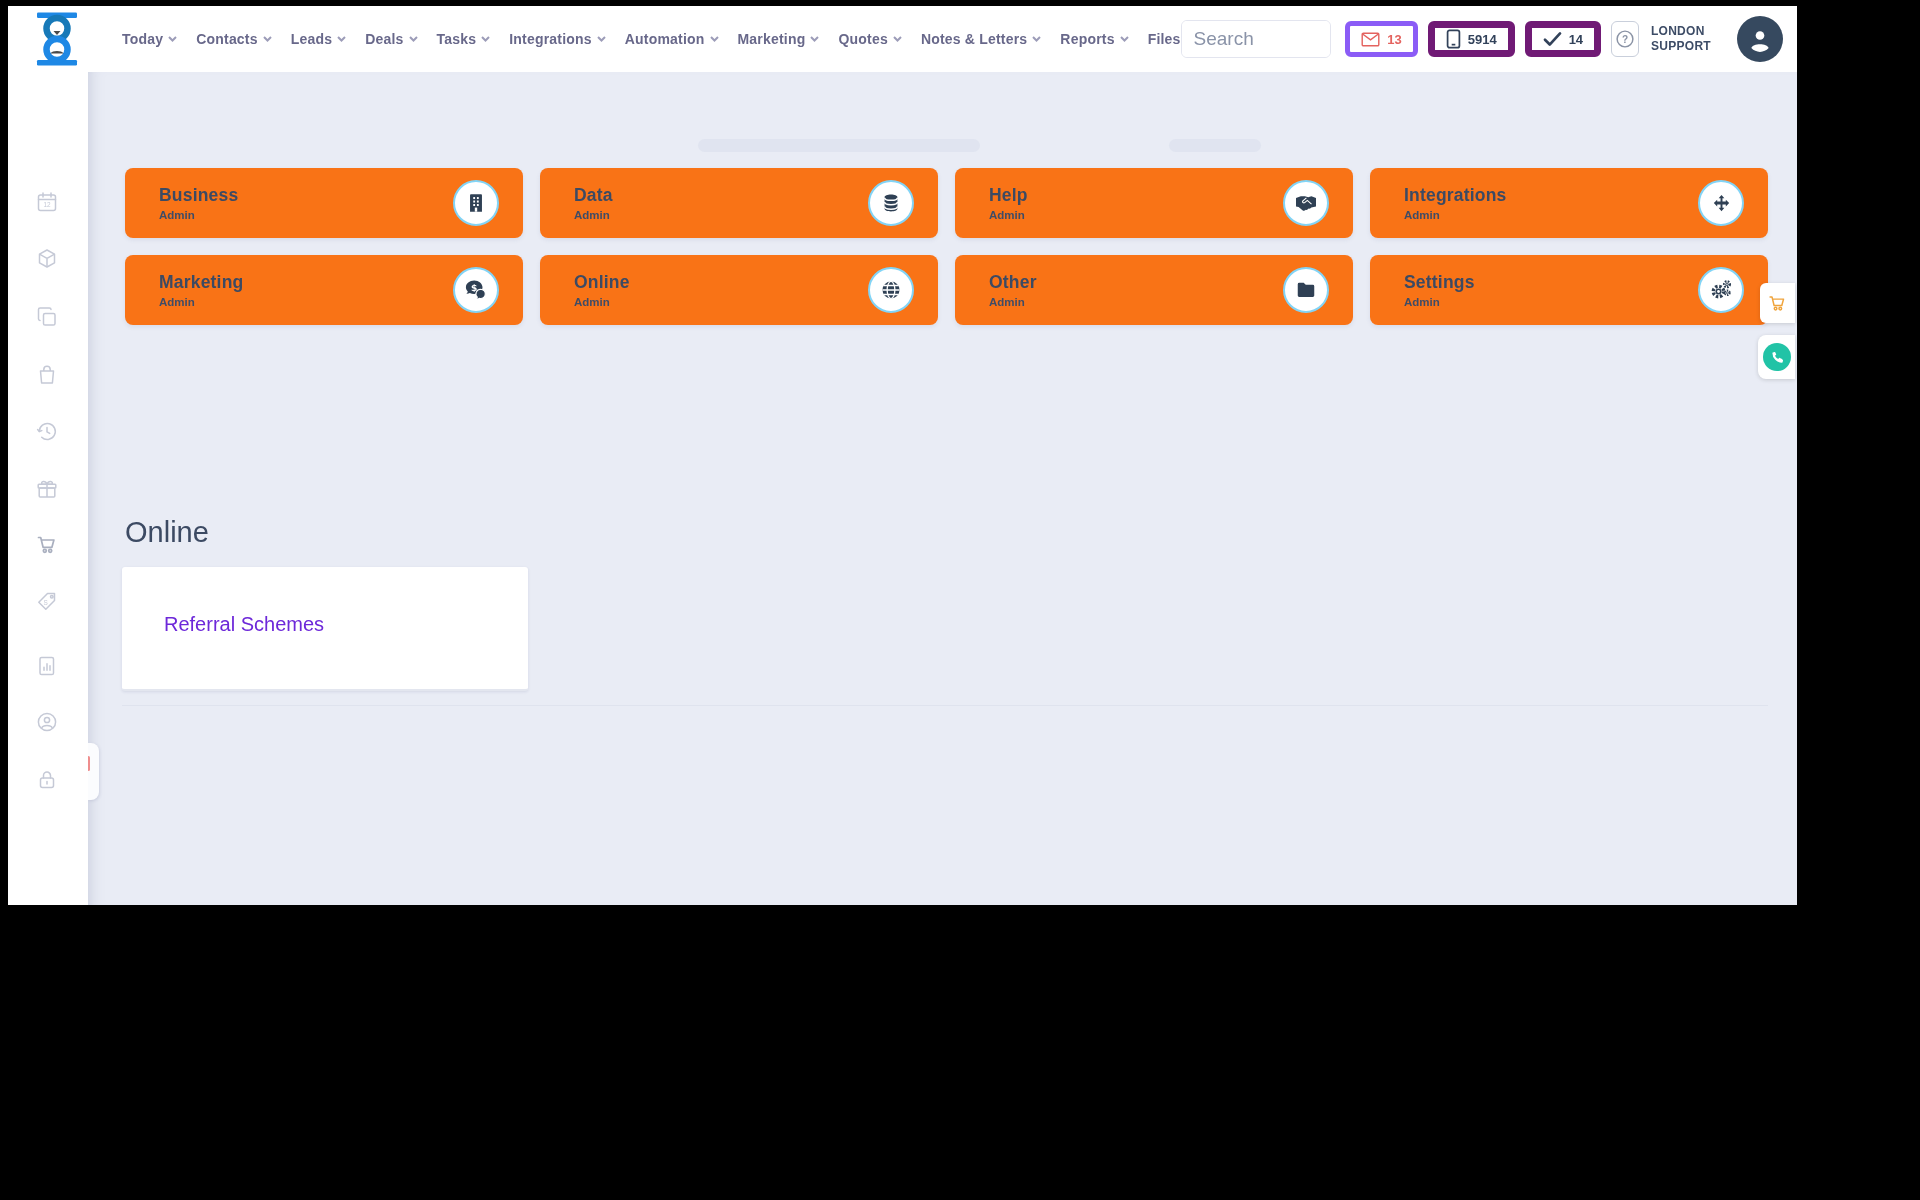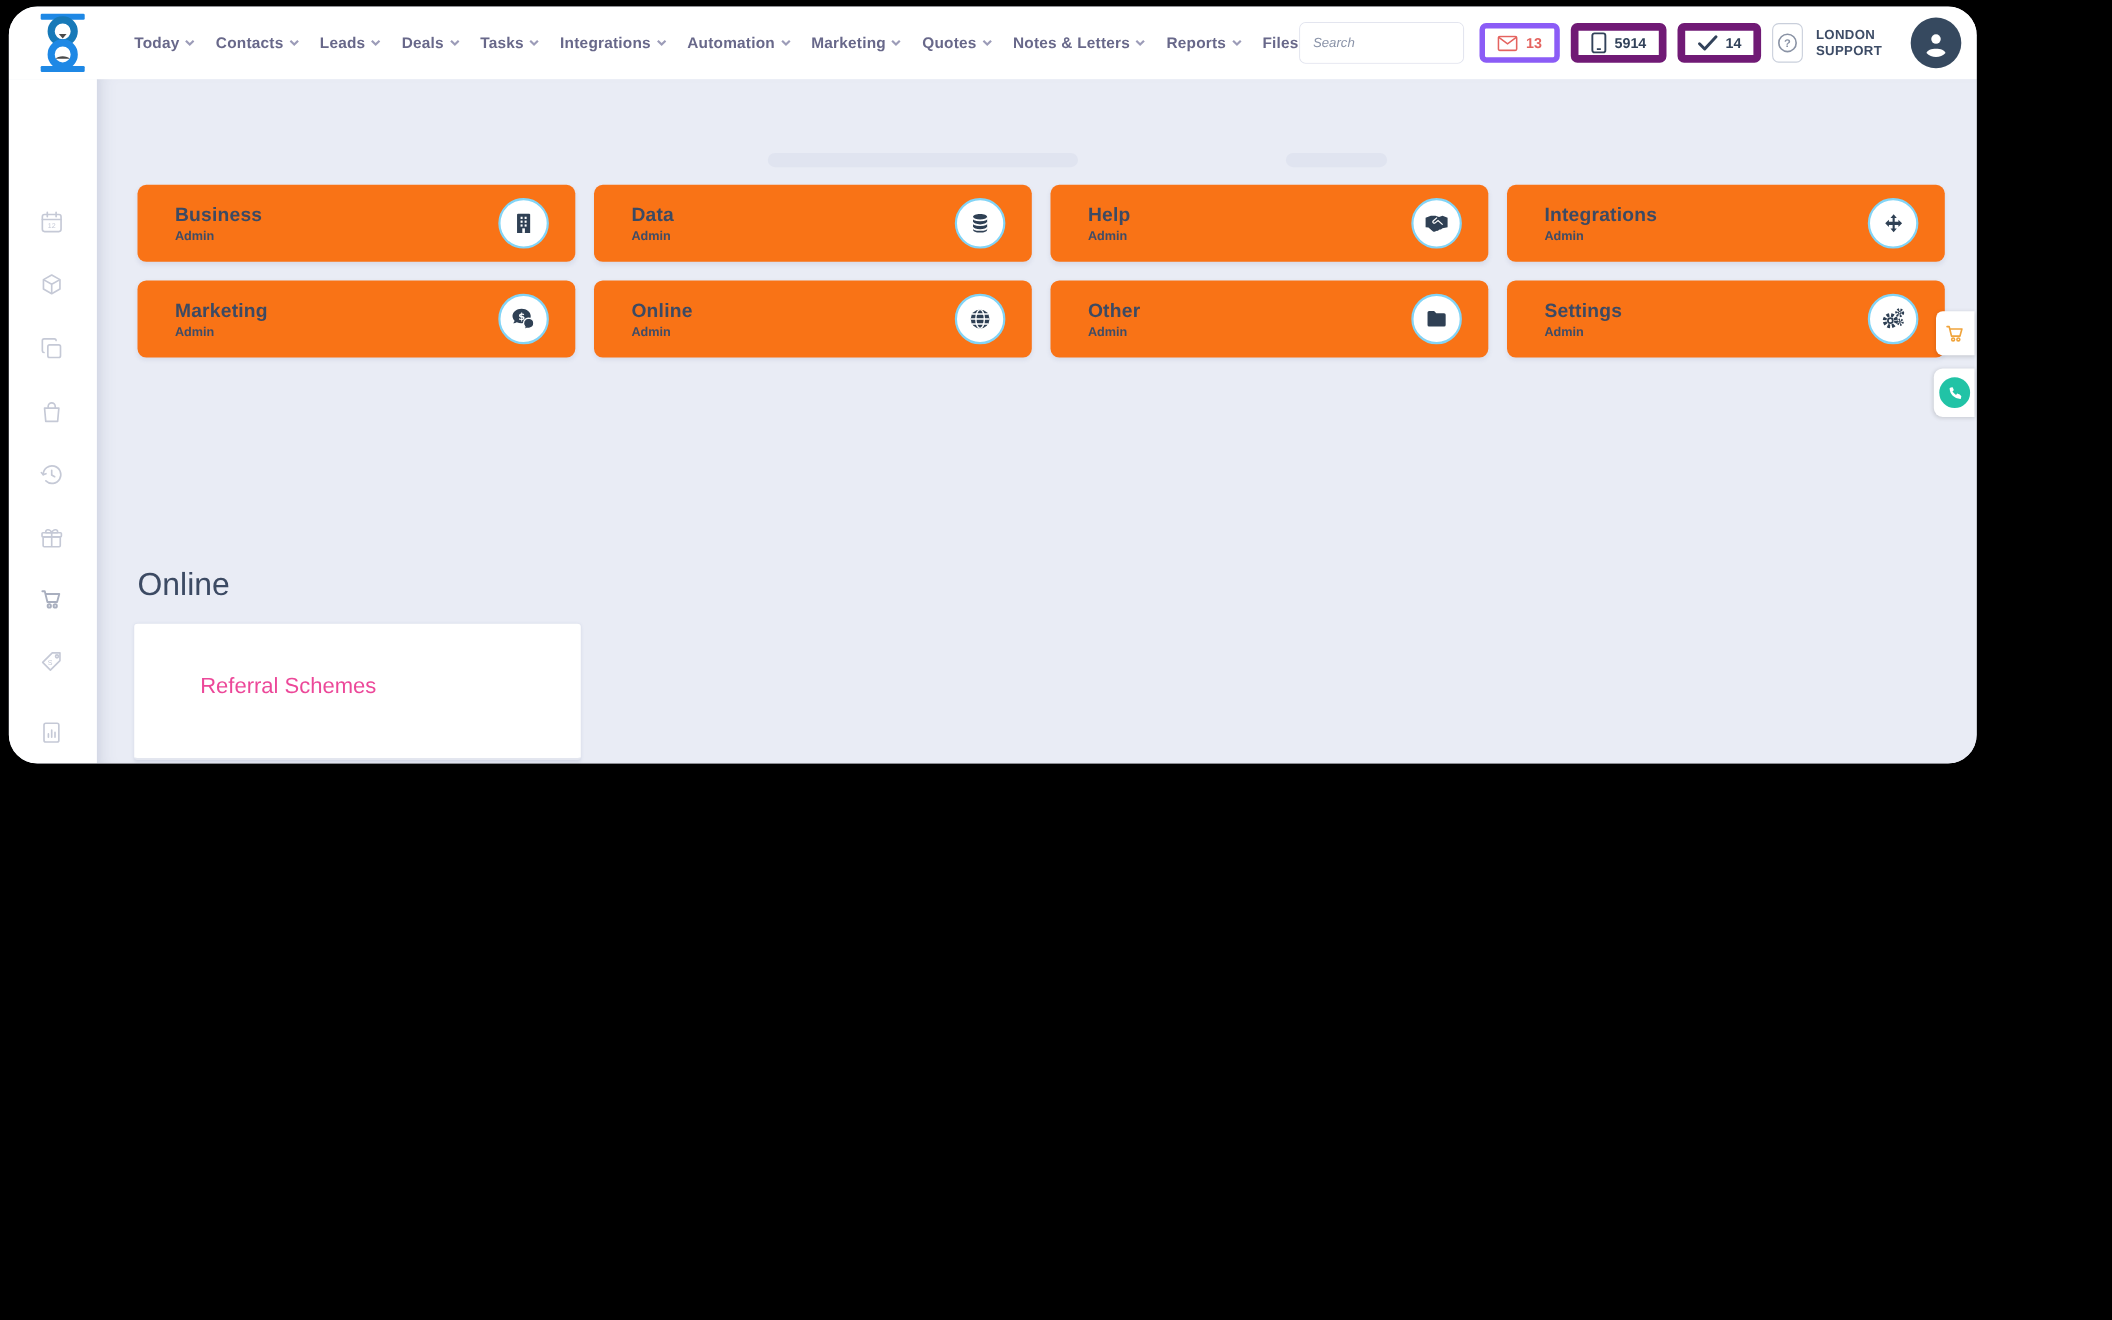--- a/index.html
+++ b/index.html
@@ -1,30 +1,30 @@
 <!DOCTYPE html>
 <html><head>
 <meta charset="utf-8">
 <style>
   html,body{margin:0;padding:0;background:#000;width:1920px;height:1200px;overflow:hidden;
     font-family:"Liberation Sans","DejaVu Sans",sans-serif;}
-  .panel{position:absolute;left:8px;top:6px;width:1789px;height:688px;background:#e9ecf5;overflow:hidden;border-radius:26px;}
+  .panel{position:absolute;left:8px;top:6px;width:1789px;height:899px;background:#e9ecf5;overflow:hidden;}
   
   .header{position:absolute;left:0;top:0;right:0;height:66px;background:#fff;display:flex;
     align-items:center;padding:0 14px;z-index:30;}
   .logo{width:58px;height:58px;margin-left:6px;flex:0 0 auto;}
   .nav{display:flex;align-items:center;gap:19px;margin-left:36px;}
   .nav-item{display:flex;align-items:center;gap:5px;color:#68688a;font-size:14px;font-weight:600;
     letter-spacing:.2px;cursor:pointer;white-space:nowrap;}
   .chev{width:9px;height:6px;stroke:#9c9cb8;stroke-width:2;fill:none;}
   .spacer{flex:1;}
   .searchbox{display:flex;height:36px;border:1px solid #e3e5ef;border-radius:6px;overflow:hidden;
     background:#fff;margin-right:14px;}
-  .searchbox input{border:0;outline:none;width:148px;padding:0 12px;font-size:12px;color:#ec4899;
-    font-family:inherit;font-style:italic;}
+  .searchbox input{border:0;outline:none;width:148px;padding:0 12px;font-size:19px;color:#ec4899;
+    font-family:inherit;}
   .searchbox input::placeholder{color:#8a93a8;}
   .search-btn{width:46px;display:flex;align-items:center;justify-content:center;border-left:1px solid #e3e5ef;
     background:#fff;cursor:pointer;}
   .badge{height:36px;border-radius:6px;display:flex;align-items:center;gap:7px;padding:0 11px;
     font-size:13px;font-weight:700;margin-right:10px;cursor:pointer;background:#fff;box-sizing:border-box;}
   .badge.mail{border:5px solid #8b5cf6;color:#e4635f;}
   .badge.dark{border:7px solid #701a75;color:#32425a;}
   .helpbtn{width:40px;height:36px;border:1px solid #c9cfdb;border-radius:6px;display:flex;align-items:center;
     justify-content:center;margin-right:12px;cursor:pointer;background:#fff;box-sizing:border-box;}
   .support{font-size:12px;font-weight:700;color:#3d4c66;line-height:1.25;margin-right:26px;letter-spacing:.3px;}
@@ -54,21 +54,21 @@
     display:flex;align-items:center;padding:0 24px 0 34px;cursor:pointer;}
   .card .txt{flex:1;}
   .card .t{font-size:17.5px;font-weight:600;color:#3c4a63;letter-spacing:.2px;}
   .card .s{font-size:11.5px;font-weight:700;color:#3f4c66;margin-top:3px;}
   .icircle{width:46px;height:46px;border-radius:50%;border:2px solid #82d4f6;display:flex;align-items:center;
     justify-content:center;box-sizing:border-box;background:#fff;}
   .heading{position:absolute;left:117px;top:510px;font-size:29px;font-weight:500;color:#3c4a63;z-index:8;}
   .divider{position:absolute;left:114px;top:699px;width:1646px;height:1px;background:#dfe3ee;z-index:7;}
   .result-card{position:absolute;left:114px;top:561px;width:406px;height:124px;background:#fff;border-radius:3px;
     box-shadow:0 1px 3px rgba(80,90,140,.14);border-bottom:2px solid #e3e6ef;z-index:9;box-sizing:border-box;}
-  .result-item{position:absolute;left:60px;top:46px;font-size:20px;font-weight:500;color:#ec4899;cursor:pointer;}
+  .result-item{position:absolute;left:42px;top:46px;font-size:20px;font-weight:500;color:#6d28d9;cursor:pointer;}
   .notch{position:absolute;left:80px;top:737px;width:11px;height:57px;background:#fbfcfe;
     border-radius:0 8px 8px 0;box-shadow:1px 1px 3px rgba(80,90,140,.15);z-index:9;cursor:pointer;}
   .notch-red{position:absolute;left:79px;top:750px;width:3px;height:15px;background:#ef8d8d;border-radius:2px;z-index:10;}
   .float-cart{position:absolute;right:2px;top:277px;width:35px;height:40px;background:#fff;border-radius:6px 0 0 6px;
     box-shadow:0 1px 4px rgba(0,0,0,.15);display:flex;align-items:center;justify-content:center;z-index:25;cursor:pointer;}
   .float-wa{position:absolute;right:2px;top:329px;width:37px;height:44px;background:#fff;border-radius:8px 0 0 8px;
     box-shadow:0 1px 4px rgba(0,0,0,.15);display:flex;align-items:center;justify-content:center;z-index:25;cursor:pointer;}
   .wa-circle{width:28px;height:28px;border-radius:50%;background:#21c3a6;display:flex;align-items:center;justify-content:center;}
   svg{display:block;}
 </style>

